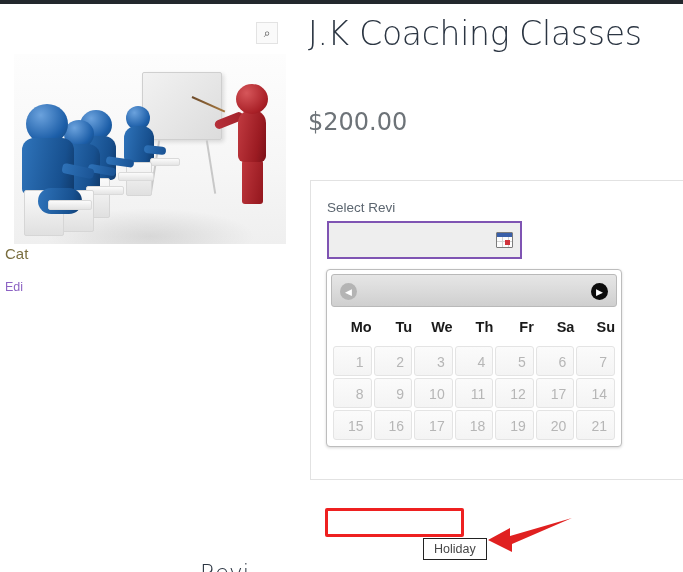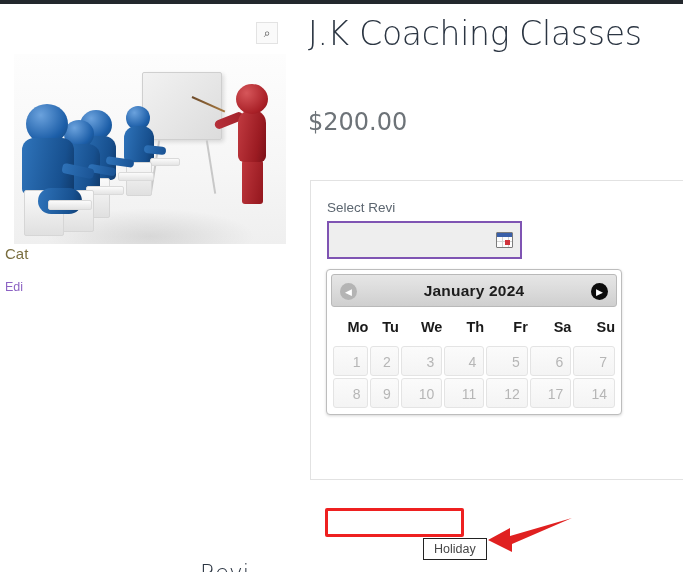--- a/index.html
+++ b/index.html
@@ -270,21 +270,20 @@
   <div id="qty-box"></div>
 </div>
 
 <div id="meta-cat">Cat</div>
 <div id="meta-edit">Edi</div>
 <div id="reviews-heading">Revi</div>
 
 <div id="datepicker">
   <div id="dp-header">
     <span id="dp-prev" class="dp-nav" style="background: rgb(180, 180, 180);">◀</span>
-    <span id="dp-title">January 2024</span>
     <span id="dp-next" class="dp-nav" style="background: rgb(13, 13, 13);">▶</span>
   </div>
   <table id="dp-table">
     <thead>
         <tr id="dp-head-row">
           <th>Mo</th>
           <th>Tu</th>
           <th>We</th>
           <th>Th</th>
           <th>Fr</th>
@@ -332,20 +331,43 @@
           <td>
             <span class="dp-cell disabled">12</span>
           </td>
           <td>
             <span class="dp-cell disabled">17</span>
           </td>
           <td>
             <span class="dp-cell disabled">14</span>
           </td>
         </tr>
+        <tr>
+          <td>
+            <span class="dp-cell disabled">15</span>
+          </td>
+          <td>
+            <span class="dp-cell disabled">16</span>
+          </td>
+          <td>
+            <span class="dp-cell disabled">17</span>
+          </td>
+          <td>
+            <span class="dp-cell disabled">18</span>
+          </td>
+          <td>
+            <span class="dp-cell disabled">19</span>
+          </td>
+          <td>
+            <span class="dp-cell disabled">20</span>
+          </td>
+          <td>
+            <span class="dp-cell disabled">21</span>
+          </td>
+        </tr>
       </tbody>
   </table>
 </div>
 
 <div id="annot-rect"></div>
 <div id="tooltip-holiday">
   <span>Holiday</span>
 </div>
 <svg id="annot-arrow" viewBox="0 0 84 42">
   <g fill="#e02020">

